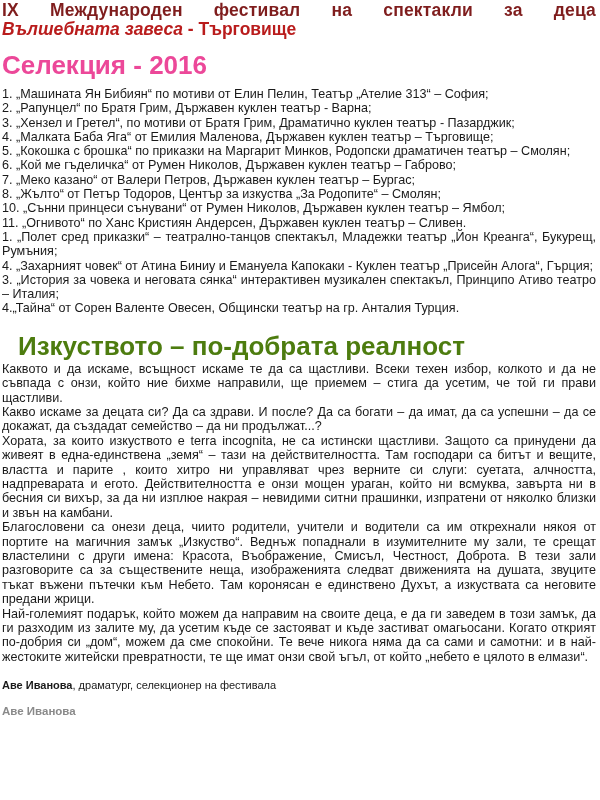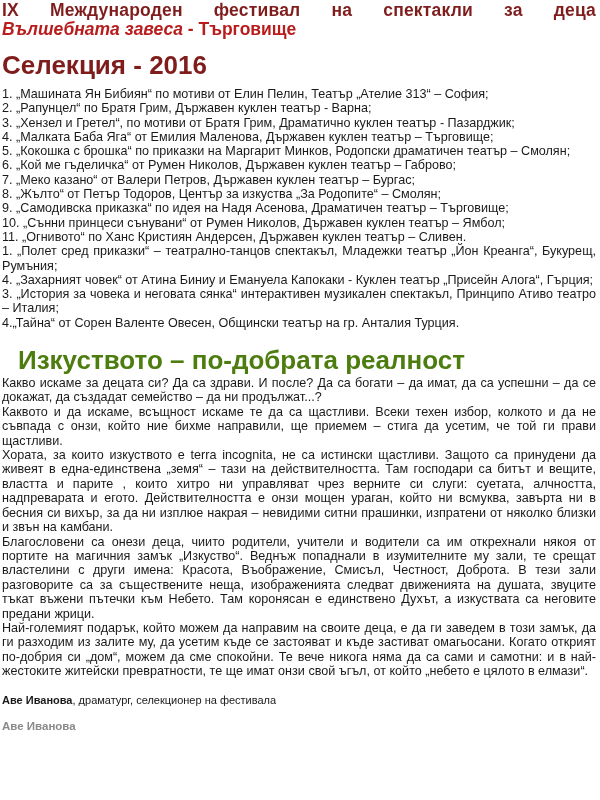--- a/index.html
+++ b/index.html
@@ -25,21 +25,21 @@
     font-size: 17.5px;
     line-height: 19px;
     margin: 0;
   }
   .fest-sub .italic { font-style: italic; }
   h1.sel {
     font-size: 26px;
     font-weight: bold;
     margin: 12px 0 8px 0;
     line-height: 28px;
-    color: #7f1d1d;
+    color: #ec4899;
   }
   .list { font-size: 12.6px; line-height: 14.3px; margin: 0; }
   .list .item { text-align: justify; }
   .intl-head { font-weight: bold; font-size: 12.8px; line-height: 14.5px; }
   h1.art {
     font-size: 26px;
     font-weight: bold;
     margin: 16px 0 2px 16px;
     line-height: 28px;
     color: #4d7c0f;
@@ -63,33 +63,32 @@
 
   <div class="list">
     <div class="item">1. „Машината Ян Бибиян“ по мотиви от Елин Пелин, Театър „Ателие 313“ – София;</div>
     <div class="item">2. „Рапунцел“ по Братя Грим, Държавен куклен театър - Варна;</div>
     <div class="item">3. „Хензел и Гретел“, по мотиви от Братя Грим, Драматично куклен театър - Пазарджик;</div>
     <div class="item">4. „Малката Баба Яга“ от Емилия Маленова, Държавен куклен театър – Търговище;</div>
     <div class="item">5. „Кокошка с брошка“ по приказки на Маргарит Минков, Родопски драматичен театър – Смолян;</div>
     <div class="item">6. „Кой ме гъделичка“ от Румен Николов, Държавен куклен театър – Габрово;</div>
     <div class="item">7. „Меко казано“ от Валери Петров, Държавен куклен театър – Бургас;</div>
     <div class="item">8. „Жълто“ от Петър Тодоров, Център за изкуства „За Родопите“ – Смолян;</div>
-    <div class="item">9. „Самодивска приказка“ по идея на Надя Асенова, Драматичен театър – Търговище;</div>
     <div class="item">10. „Сънни принцеси сънувани“ от Румен Николов, Държавен куклен театър – Ямбол;</div>
     <div class="item">11. „Огнивото“ по Ханс Кристиян Андерсен, Държавен куклен театър – Сливен.</div>
     <div class="item">1. „Полет сред приказки“ – театрално-танцов спектакъл, Младежки театър „Йон Креанга“, Букурещ, Румъния;</div>
     <div class="item">4. „Захарният човек“ от Атина Биниу и Емануела Капокаки - Куклен театър „Присейн Алога“, Гърция;</div>
     <div class="item">3. „История за човека и неговата сянка“ интерактивен музикален спектакъл, Принципо Ативо театро – Италия;</div>
     <div class="item">4.„Тайна“ от Сорен Валенте Овесен, Общински театър на гр. Анталия Турция.</div>
   </div>
 
   <h1 class="art">Изкуството – по-добрата реалност</h1>
 
+  <p class="para">Каквото и да искаме, всъщност искаме те да са щастливи. Всеки техен избор, колкото и да не съвпада с онзи, който ние бихме направили, ще приемем – стига да усетим, че той ги прави щастливи.</p>
   <p class="para">Какво искаме за децата си? Да са здрави. И после? Да са богати – да имат, да са успешни – да се докажат, да създадат семейство – да ни продължат...?</p>
-  <p class="para">Каквото и да искаме, всъщност искаме те да са щастливи. Всеки техен избор, колкото и да не съвпада с онзи, който ние бихме направили, ще приемем – стига да усетим, че той ги прави щастливи.</p>
   <p class="para">Хората, за които изкуството е terra incognita, не са истински щастливи. Защото са принудени да живеят в една-единствена „земя“ – тази на действителността. Там господари са битът и вещите, властта и парите , които хитро ни управляват чрез верните си слуги: суетата, алчността, надпреварата и егото. Действителността е онзи мощен ураган, който ни всмуква, завърта ни в бесния си вихър, за да ни изплюе накрая – невидими ситни прашинки, изпратени от няколко близки и звън на камбани.</p>
   <p class="para">Благословени са онези деца, чиито родители, учители и водители са им открехнали някоя от портите на магичния замък „Изкуство“. Веднъж попаднали в изумителните му зали, те срещат властелини с други имена: Красота, Въображение, Смисъл, Честност, Доброта. В тези зали разговорите са за съществените неща, изображенията следват движенията на душата, звуците тъкат въжени пътечки към Небето. Там коронясан е единствено Духът, а изкуствата са неговите предани жрици.</p>
   <p class="para">Най-големият подарък, който можем да направим на своите деца, е да ги заведем в този замък, да ги разходим из залите му, да усетим къде се застояват и къде застиват омагьосани. Когато открият по-добрия си „дом“, можем да сме спокойни. Те вече никога няма да са сами и самотни: и в най-жестоките житейски превратности, те ще имат онзи свой ъгъл, от който „небето е цялото в елмази“.</p>
 
   <p class="sig">
     <b>Аве Иванова</b><span>, драматург, селекционер на фестивала</span>
   </p>
 
   <p class="caption">Аве Иванова</p>
 </div>

